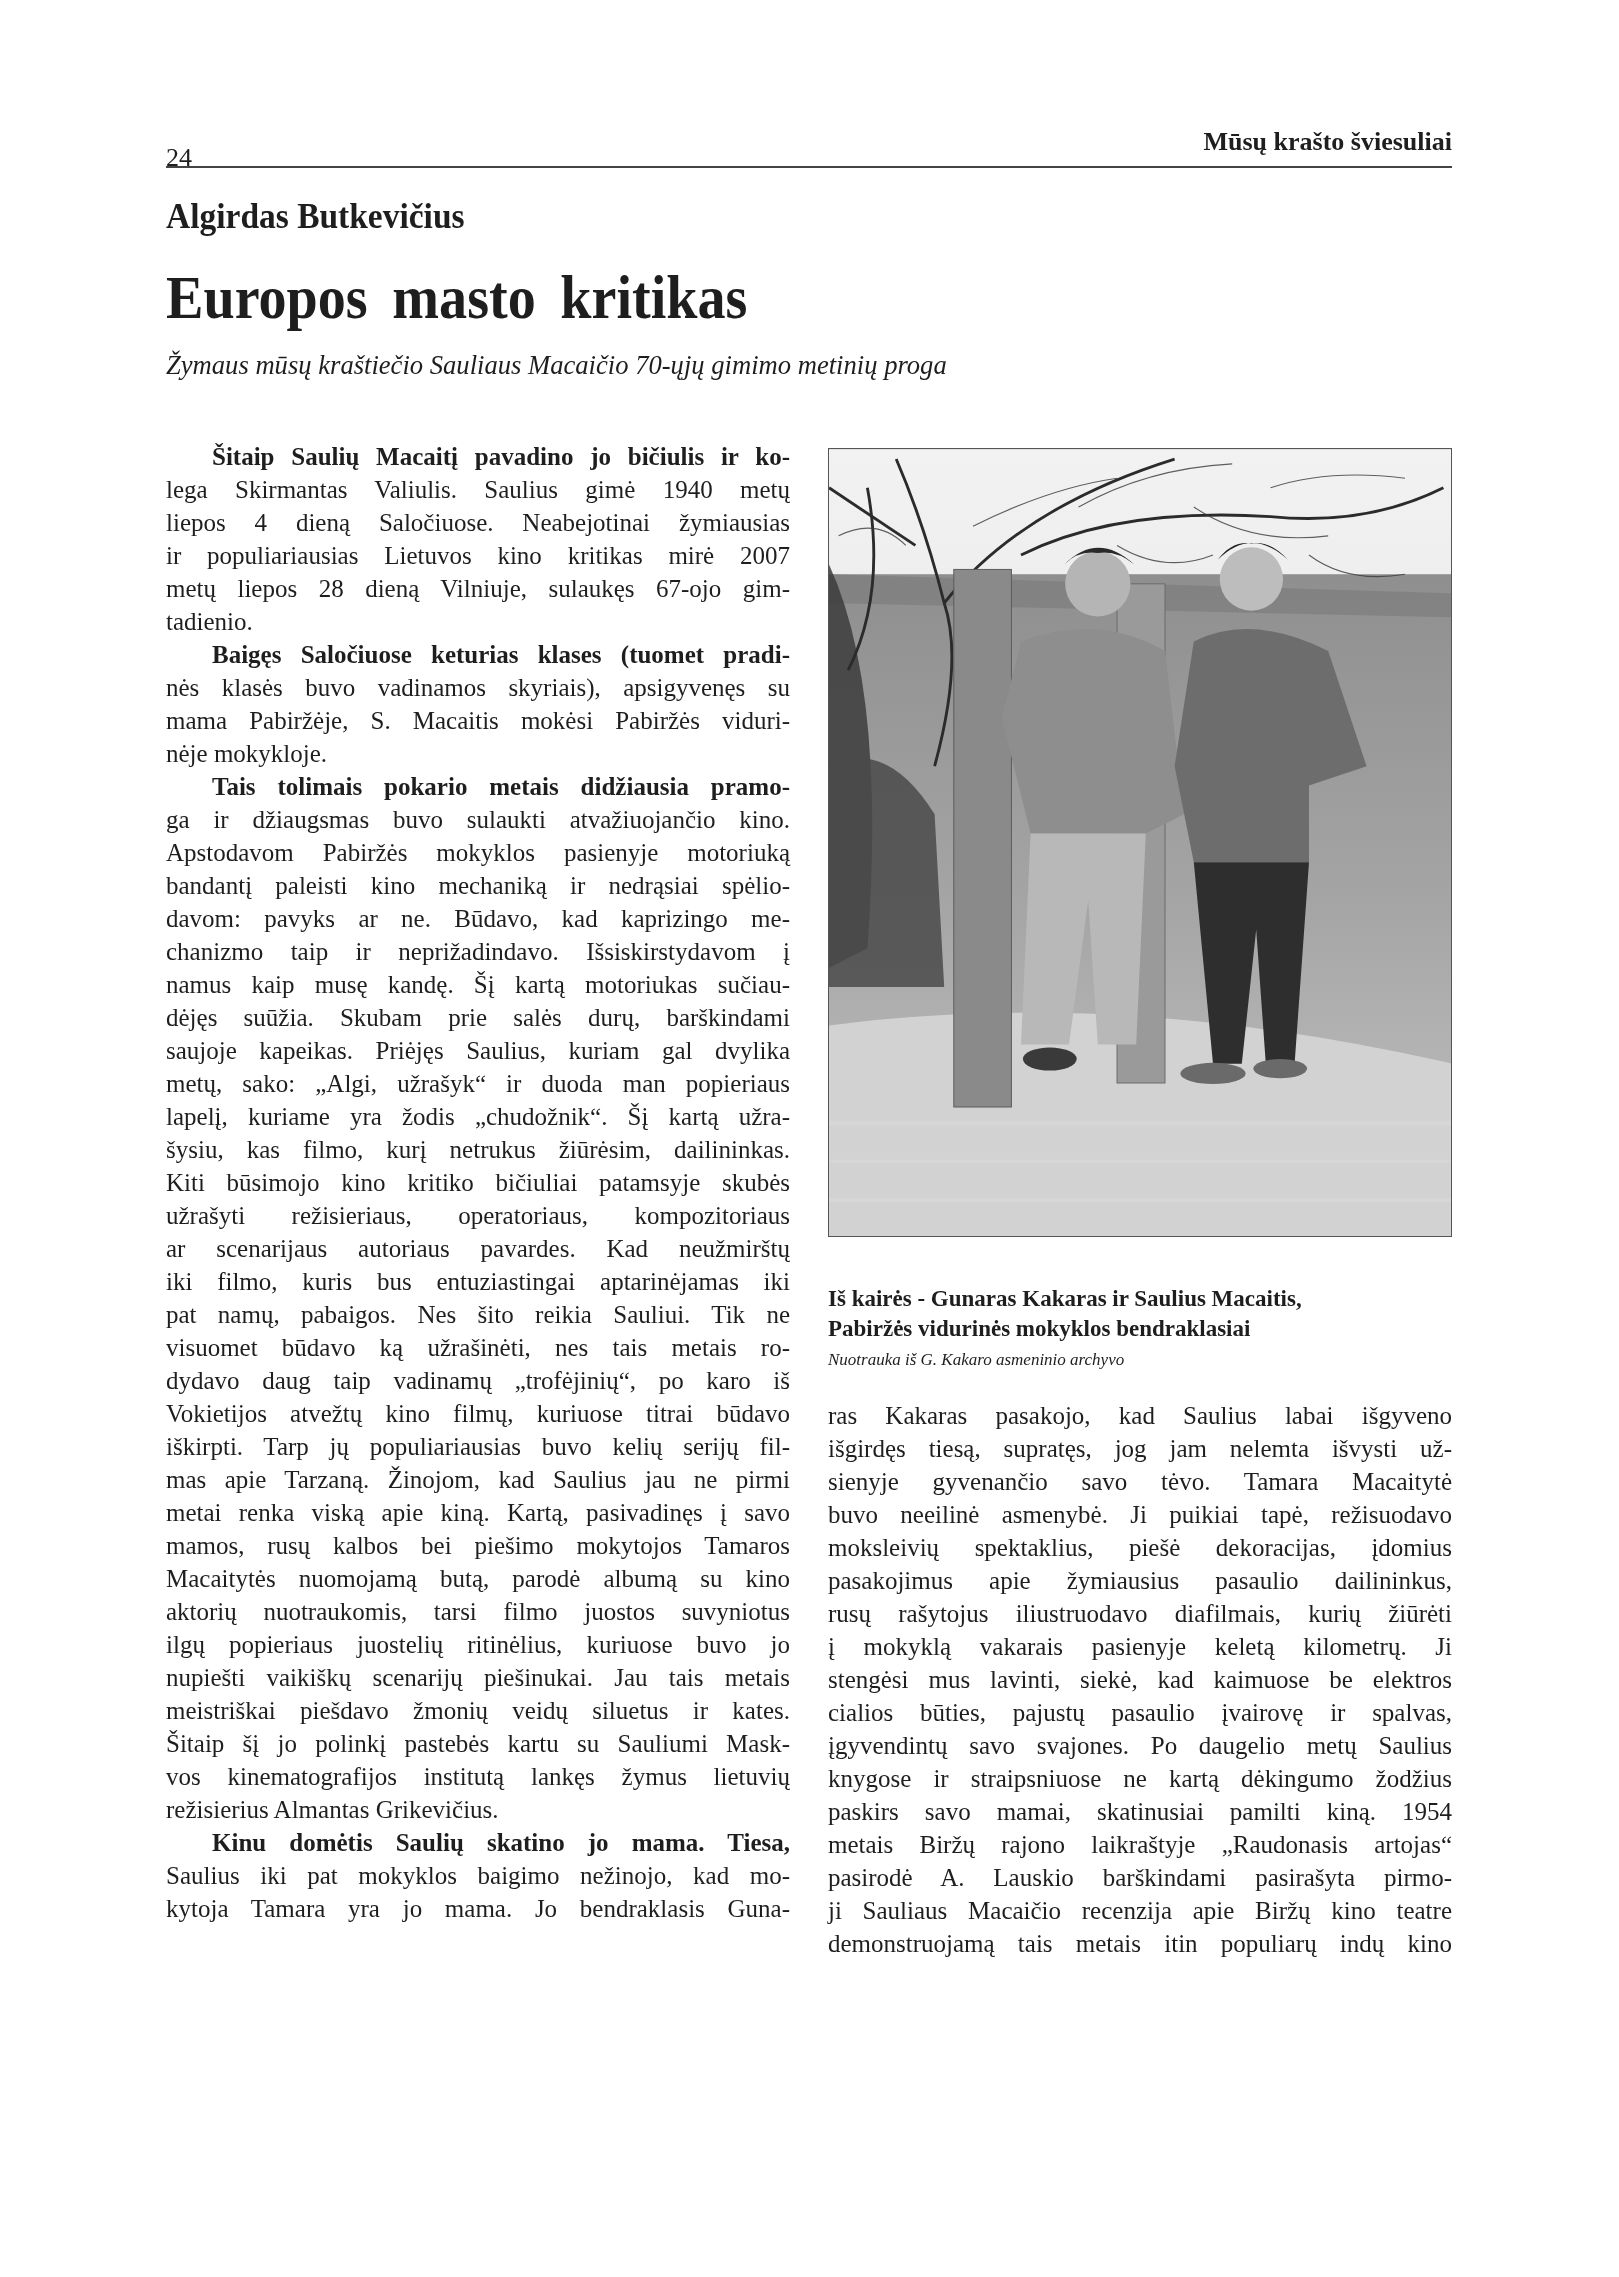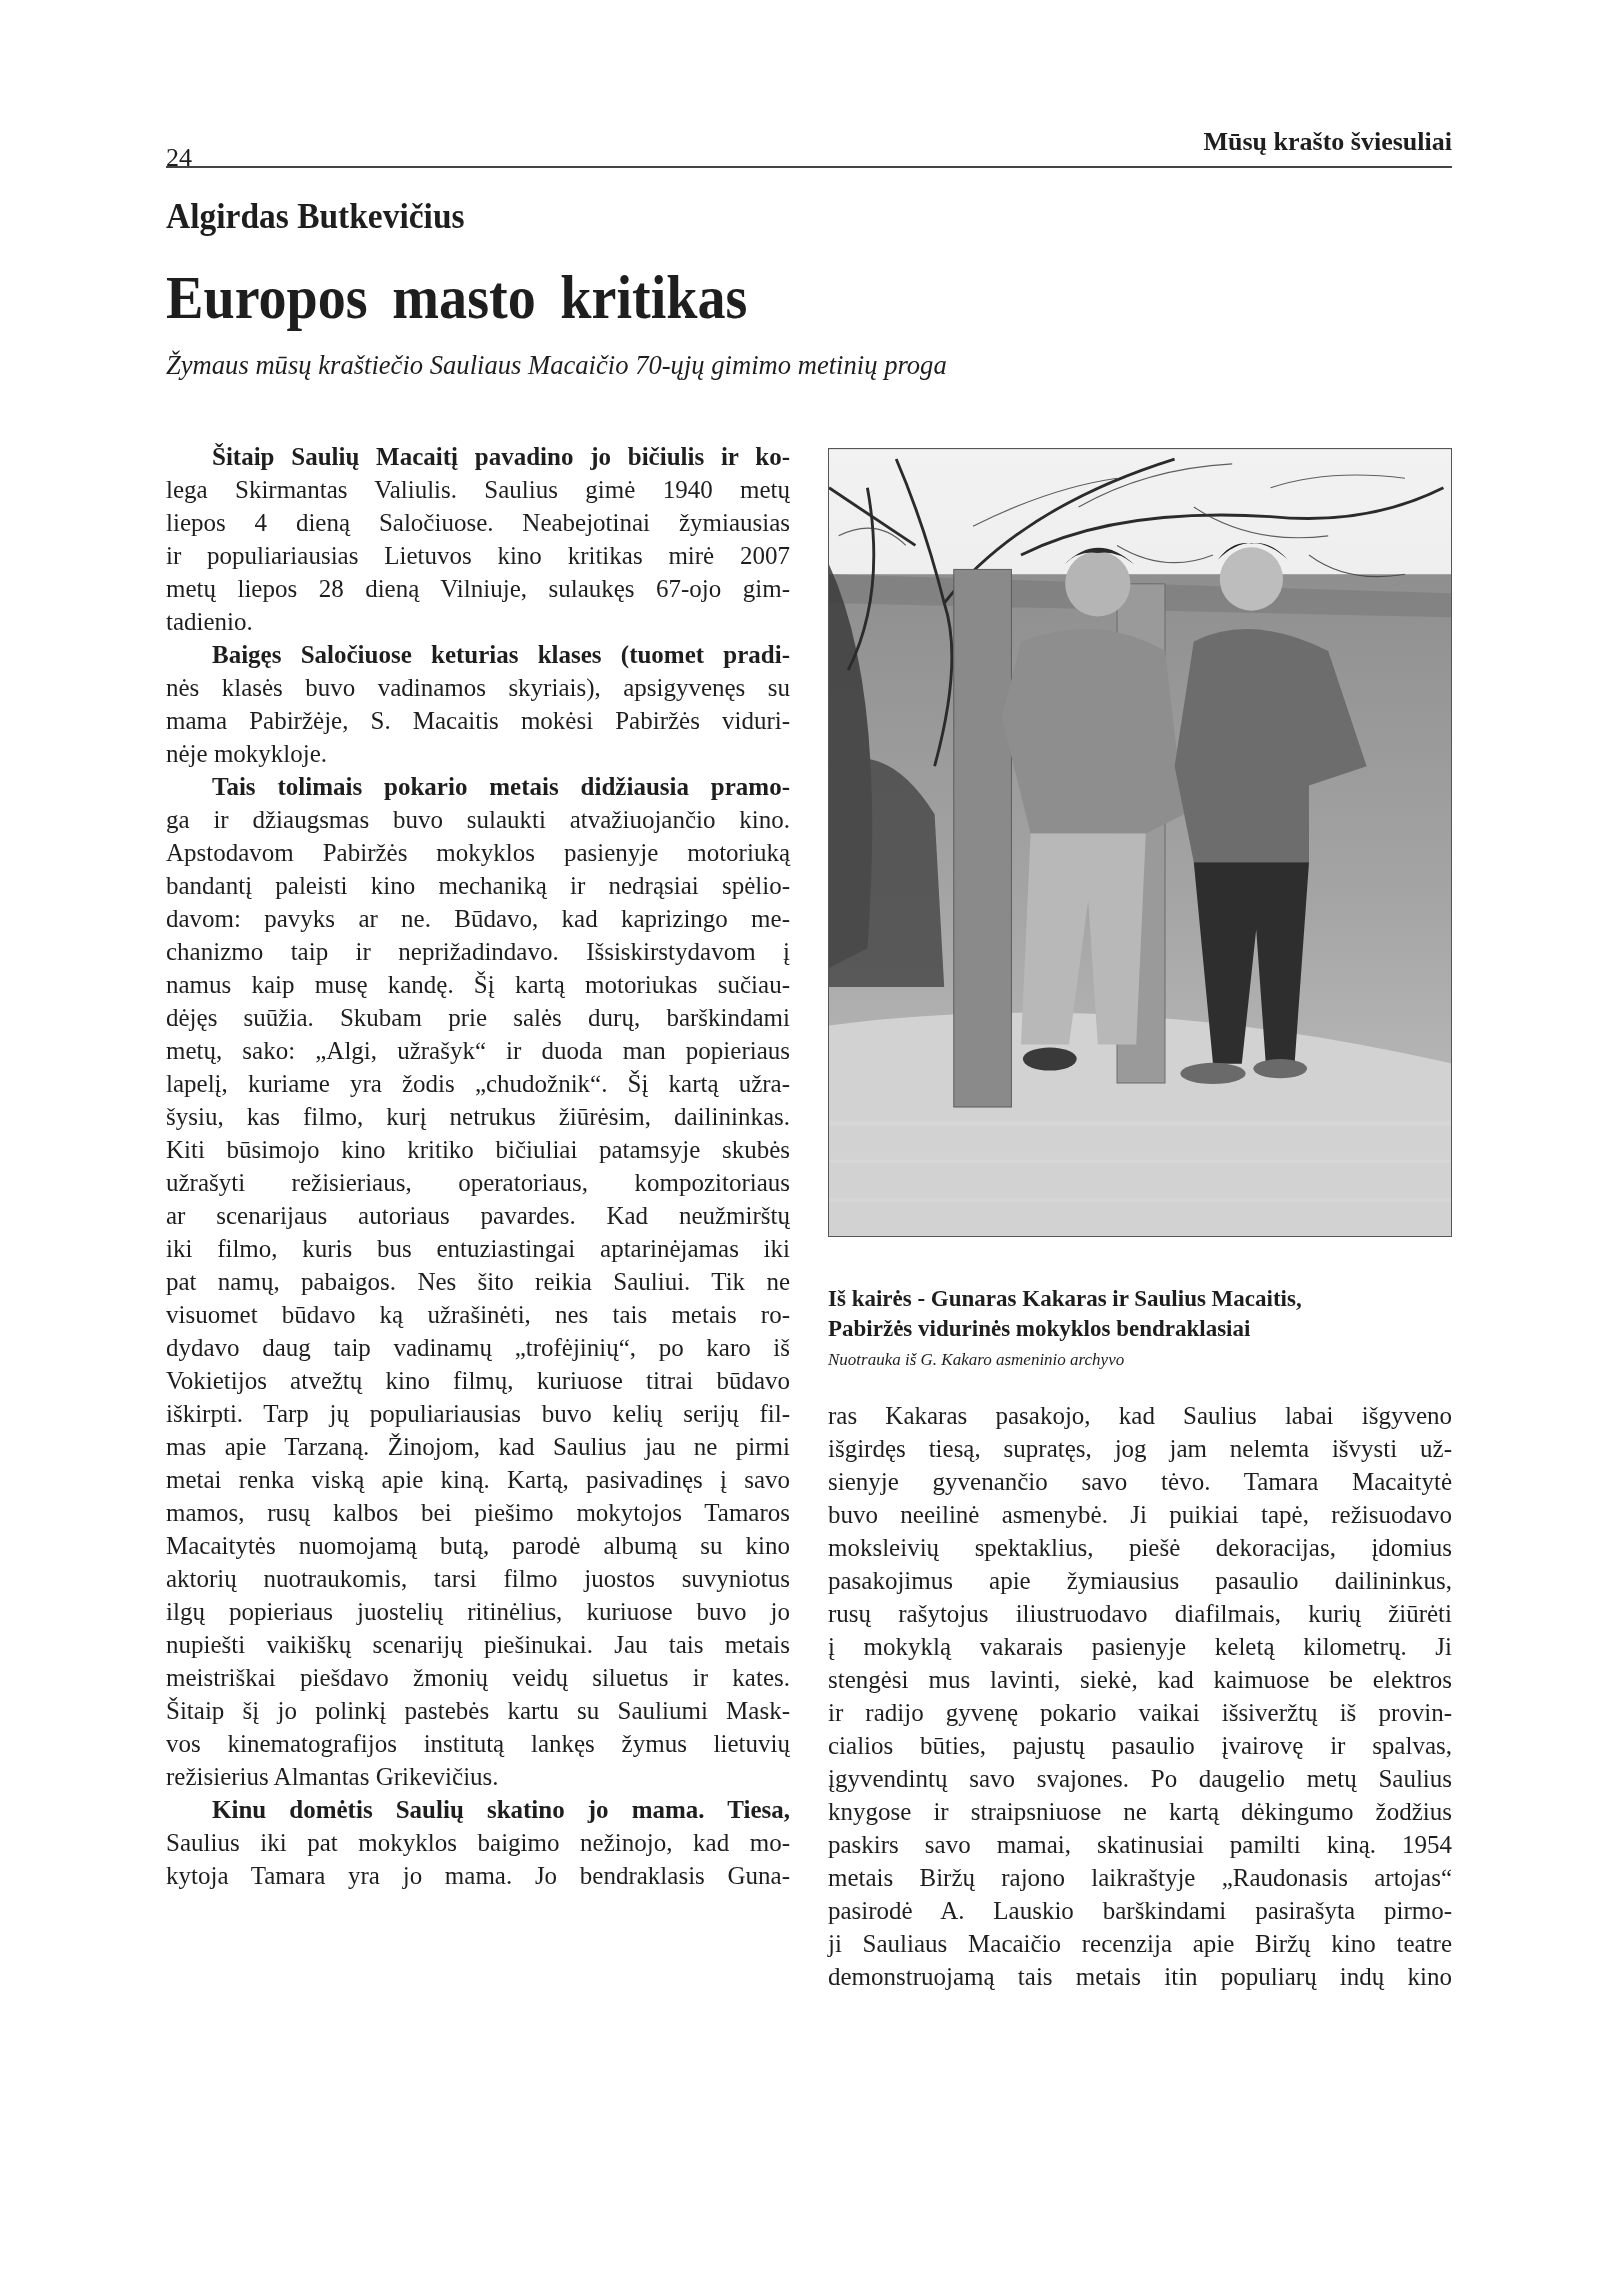--- a/index.html
+++ b/index.html
@@ -51,20 +51,21 @@
     <span class="line">mama Pabiržėje, S. Macaitis mokėsi Pabiržės viduri-</span>
     <span class="line last">nėje mokykloje.</span>
     <span class="line indent">Tais tolimais pokario metais didžiausia pramo-</span>
     <span class="line">ga ir džiaugsmas buvo sulaukti atvažiuojančio kino.</span>
     <span class="line">Apstodavom Pabiržės mokyklos pasienyje motoriuką</span>
     <span class="line">bandantį paleisti kino mechaniką ir nedrąsiai spėlio-</span>
     <span class="line">davom: pavyks ar ne. Būdavo, kad kaprizingo me-</span>
     <span class="line">chanizmo taip ir neprižadindavo. Išsiskirstydavom į</span>
     <span class="line">namus kaip musę kandę. Šį kartą motoriukas sučiau-</span>
     <span class="line">dėjęs suūžia. Skubam prie salės durų, barškindami</span>
+    <span class="line">saujoje kapeikas. Priėjęs Saulius, kuriam gal dvylika</span>
     <span class="line">metų, sako: „Algi, užrašyk“ ir duoda man popieriaus</span>
     <span class="line">lapelį, kuriame yra žodis „chudožnik“. Šį kartą užra-</span>
     <span class="line">šysiu, kas filmo, kurį netrukus žiūrėsim, dailininkas.</span>
     <span class="line">Kiti būsimojo kino kritiko bičiuliai patamsyje skubės</span>
     <span class="line">užrašyti režisieriaus, operatoriaus, kompozitoriaus</span>
     <span class="line">ar scenarijaus autoriaus pavardes. Kad neužmirštų</span>
     <span class="line">iki filmo, kuris bus entuziastingai aptarinėjamas iki</span>
     <span class="line">pat namų, pabaigos. Nes šito reikia Sauliui. Tik ne</span>
     <span class="line">visuomet būdavo ką užrašinėti, nes tais metais ro-</span>
     <span class="line">dydavo daug taip vadinamų „trofėjinių“, po karo iš</span>
@@ -151,21 +152,20 @@
 <div class="col col-right" id="col-right">
     <span class="line">ras Kakaras pasakojo, kad Saulius labai išgyveno</span>
     <span class="line">išgirdęs tiesą, supratęs, jog jam nelemta išvysti už-</span>
     <span class="line">sienyje gyvenančio savo tėvo. Tamara Macaitytė</span>
     <span class="line">buvo neeilinė asmenybė. Ji puikiai tapė, režisuodavo</span>
     <span class="line">moksleivių spektaklius, piešė dekoracijas, įdomius</span>
     <span class="line">pasakojimus apie žymiausius pasaulio dailininkus,</span>
     <span class="line">rusų rašytojus iliustruodavo diafilmais, kurių žiūrėti</span>
     <span class="line">į mokyklą vakarais pasienyje keletą kilometrų. Ji</span>
     <span class="line">stengėsi mus lavinti, siekė, kad kaimuose be elektros</span>
-    <span class="line">ir radijo gyvenę pokario vaikai išsiveržtų iš provin-</span>
     <span class="line">cialios būties, pajustų pasaulio įvairovę ir spalvas,</span>
     <span class="line">įgyvendintų savo svajones. Po daugelio metų Saulius</span>
     <span class="line">knygose ir straipsniuose ne kartą dėkingumo žodžius</span>
     <span class="line">paskirs savo mamai, skatinusiai pamilti kiną. 1954</span>
     <span class="line">metais Biržų rajono laikraštyje „Raudonasis artojas“</span>
     <span class="line">pasirodė A. Lauskio barškindami pasirašyta pirmo-</span>
     <span class="line">ji Sauliaus Macaičio recenzija apie Biržų kino teatre</span>
     <span class="line">demonstruojamą tais metais itin populiarų indų kino</span>
   </div>
 

